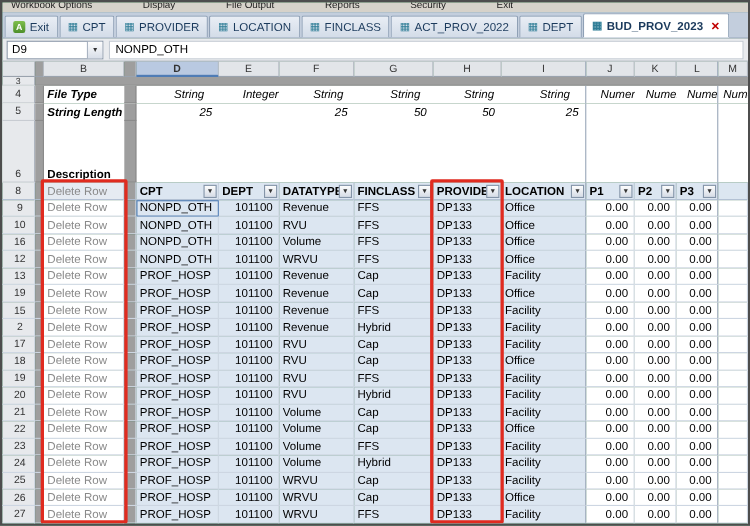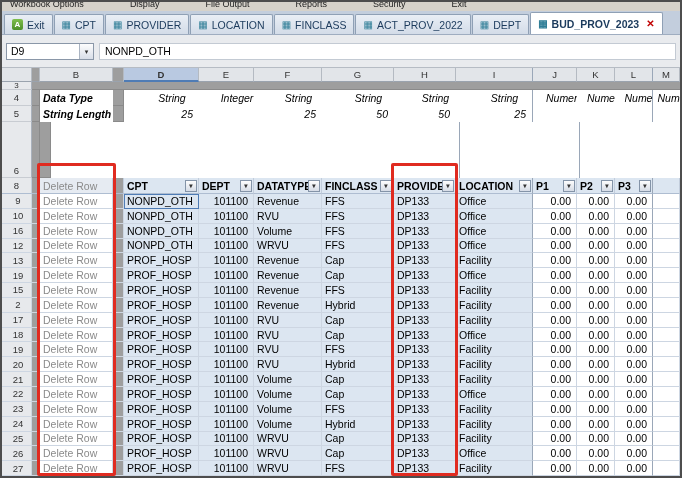--- a/index.html
+++ b/index.html
@@ -40,21 +40,21 @@
   .tab .sheet-ic { color:#2e7d96; font-size:10px; line-height:10px; }
   .tab .home-ic {
     width:11px; height:11px; border-radius:2px;
     background:linear-gradient(#7fbf4d,#4d8f2a); color:#fff;
     font-size:8px; line-height:11px; text-align:center; font-weight:bold;
   }
   .tab .close-x { color:#c00000; font-weight:bold; font-size:10px; margin-left:3px; }
 
   
   .formula-bar {
-    height:33px; background:#e9ebee; border-bottom:1px solid #b6bcc4;
+    height:21px; background:#e9ebee; border-bottom:1px solid #b6bcc4;
     display:flex; align-items:center; padding:0 4px; gap:5px; flex:none;
   }
   .name-box {
     width:88px; height:17px; background:#fff; border:1px solid #8a97a8;
     display:flex; align-items:center; font-size:10.5px;
   }
   .name-box .ref { flex:1; padding-left:4px; }
   .name-box .nb-dd {
     width:14px; height:100%; border-left:1px solid #aab4c2;
     background:linear-gradient(#fdfdfd,#d8dee8);
@@ -217,21 +217,21 @@
     </div>
 
   <div class="row gray-row">
     <div class="cell w-num rownum">3</div>
     <div class="cell grayfill"></div>
   </div>
 
   <div class="row meta-row">
     <div class="cell w-num rownum">4</div>
     <div class="cell w-a graycol"></div>
-    <div class="cell w-b lbl">Data Type</div>
+    <div class="cell w-b lbl">File Type</div>
     <div class="cell w-c graycol"></div>
     <div class="cell w-d mval">String</div>
     <div class="cell w-e mval">Integer</div>
     <div class="cell w-f mval">String</div>
     <div class="cell w-g mval">String</div>
     <div class="cell w-h mval">String</div>
     <div class="cell w-i mval metaline">String</div>
     <div class="cell w-j mval">Numeric</div>
     <div class="cell w-k mval">Numeric</div>
     <div class="cell w-l mval metaline">Numeric</div>
@@ -251,20 +251,21 @@
     <div class="cell w-i mval num metaline">25</div>
     <div class="cell w-j mval"></div>
     <div class="cell w-k mval"></div>
     <div class="cell w-l mval metaline"></div>
     <div class="cell w-m mval"></div>
   </div>
 
   <div class="row meta-row row6">
     <div class="cell w-num rownum">6</div>
     <div class="cell w-a graycol"></div>
+    <div class="cell w-b lbl">Description</div>
     <div class="cell w-c graycol"></div>
     <div class="cell w-d"></div>
     <div class="cell w-e"></div>
     <div class="cell w-f"></div>
     <div class="cell w-g"></div>
     <div class="cell w-h"></div>
     <div class="cell w-i metaline"></div>
     <div class="cell w-j"></div>
     <div class="cell w-k"></div>
     <div class="cell w-l metaline"></div>

